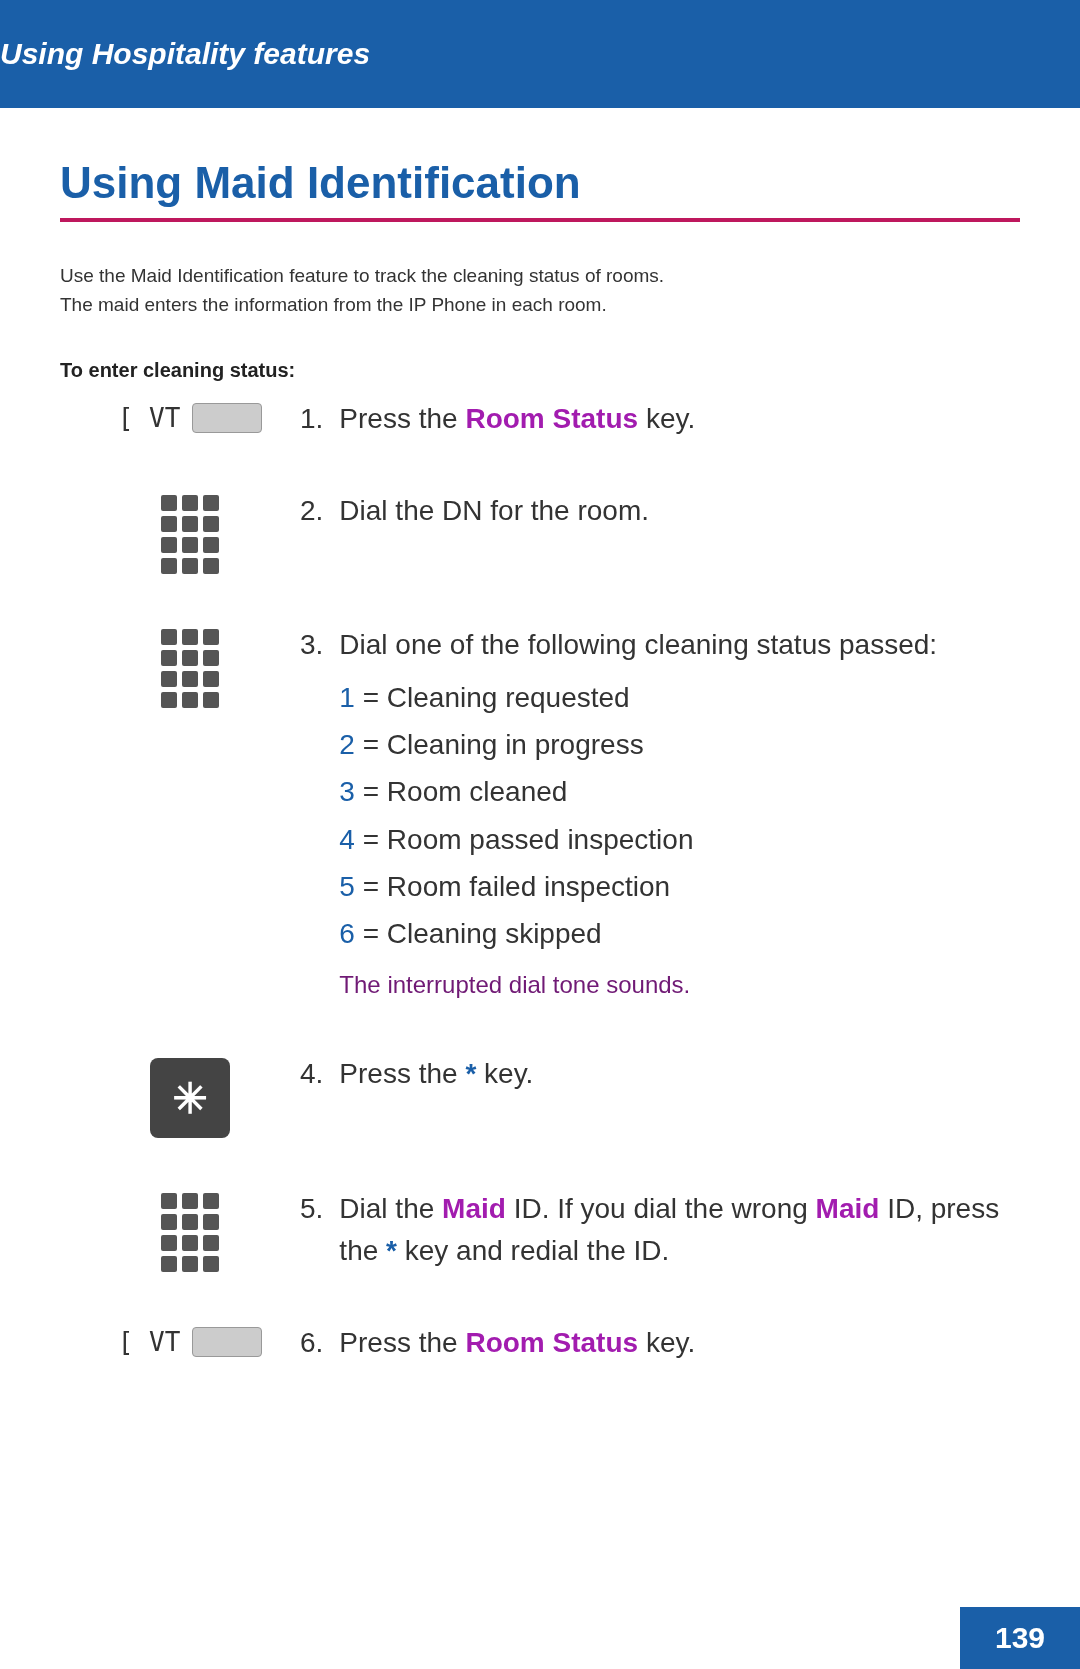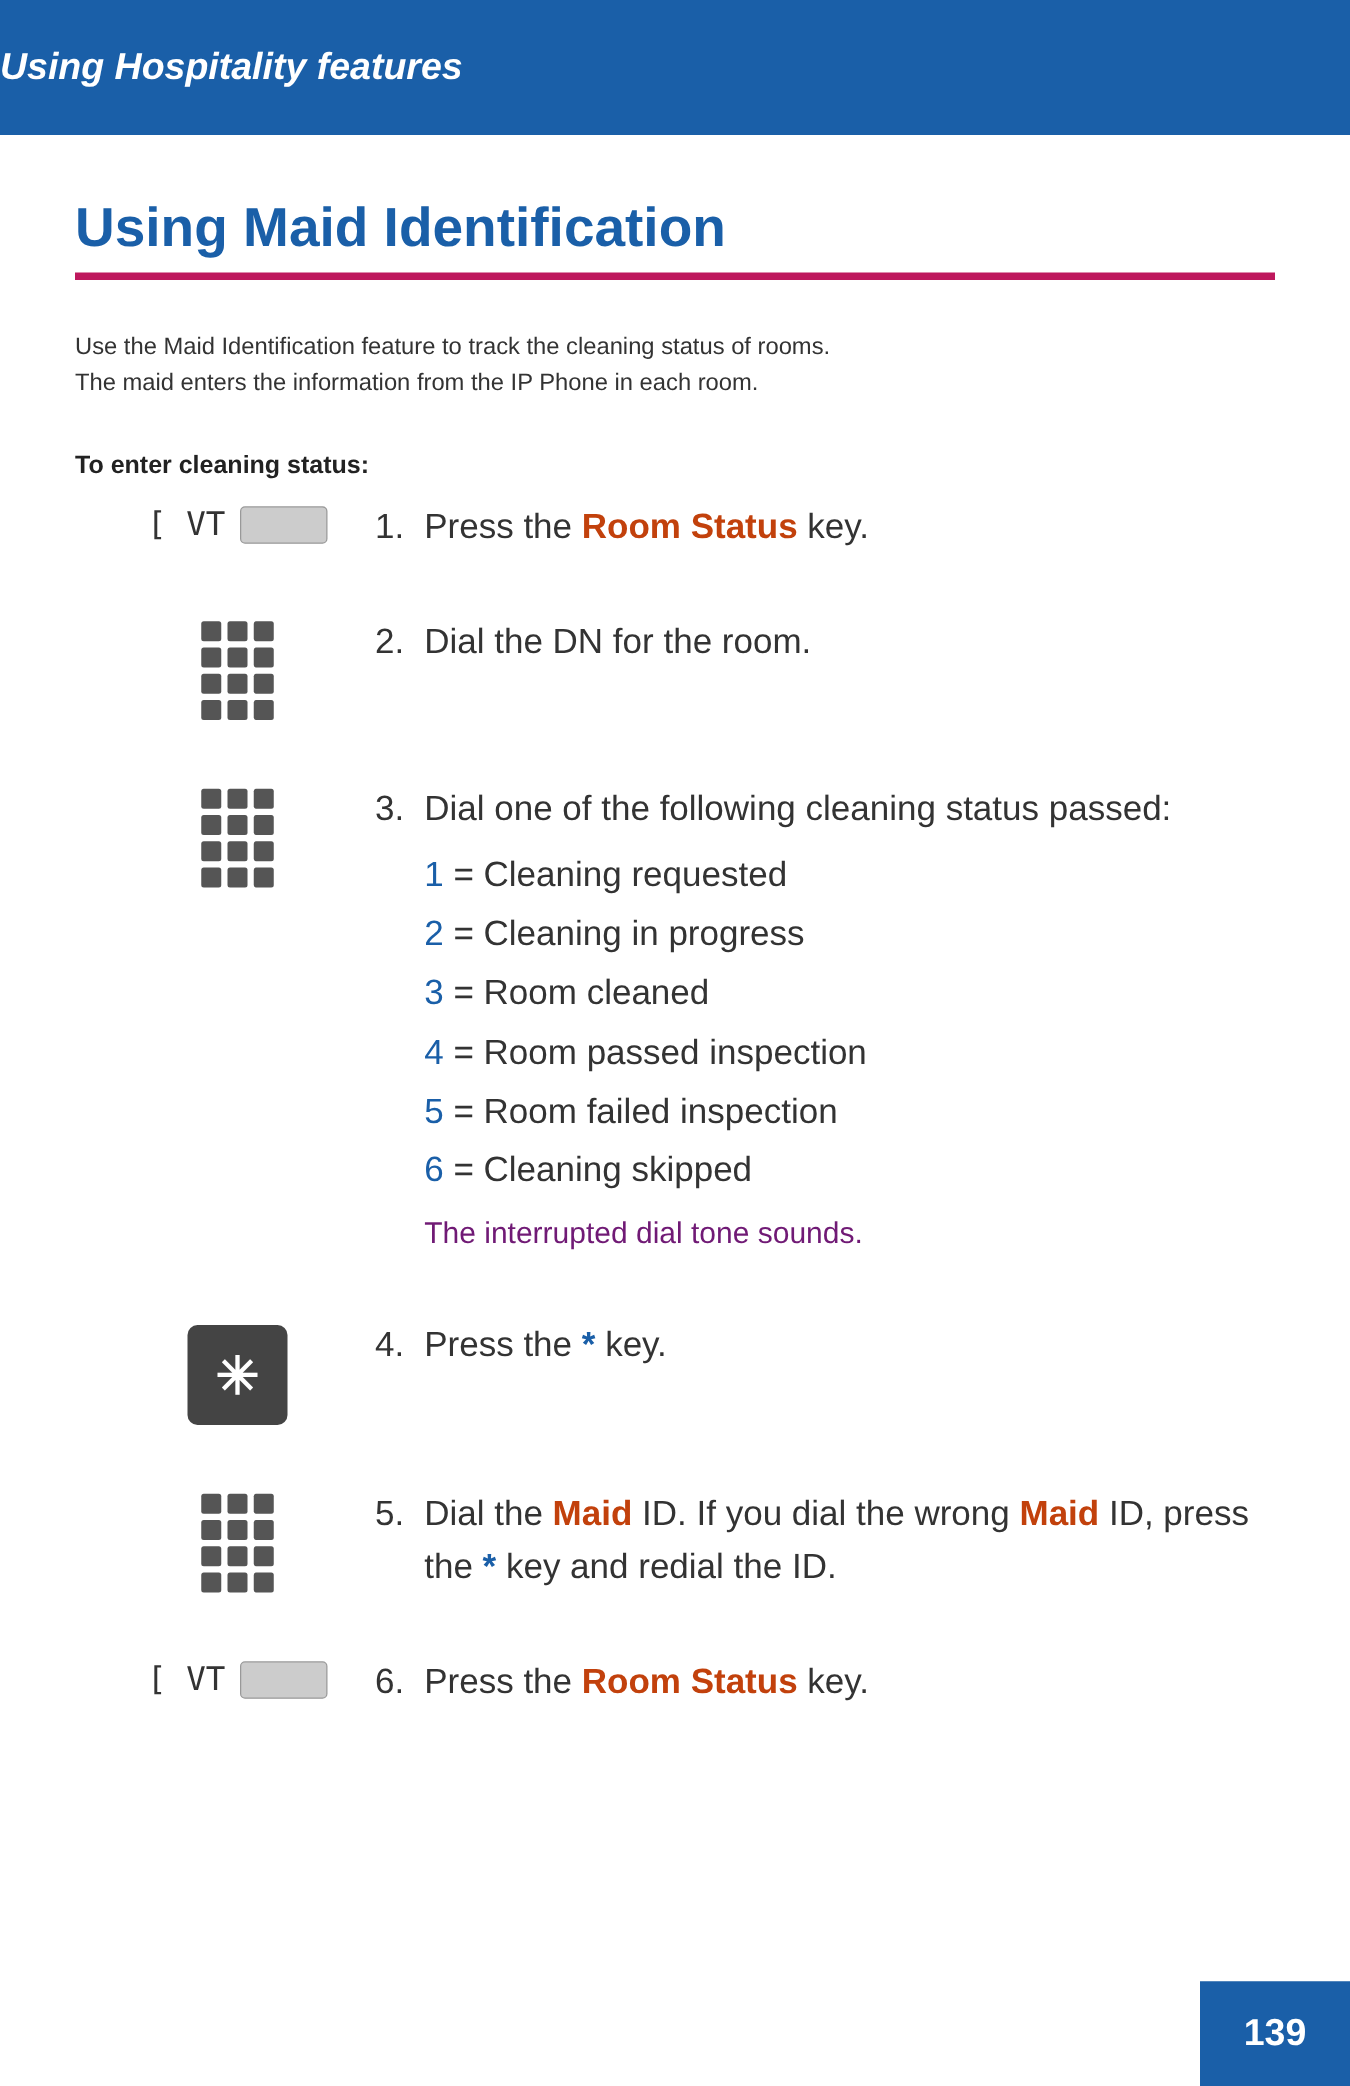--- a/index.html
+++ b/index.html
@@ -34,21 +34,21 @@
     
     .content {
       padding: 50px 60px 100px 60px;
     }
 
     
     .page-title {
       color: #1a5fa8;
       font-size: 44px;
       font-weight: bold;
-      border-bottom: 6px solid #be185d;
+      border-bottom: 4px solid #be185d;
       padding-bottom: 10px;
       margin-bottom: 40px;
     }
 
     
     .intro-text {
       font-size: 19px;
       color: #333333;
       line-height: 1.5;
       margin-bottom: 40px;
@@ -95,21 +95,21 @@
       margin-right: 16px;
     }
 
     .step-inner {
       display: flex;
       align-items: flex-start;
     }
 
     
     .blue-text {
-      color: #c2410c;
+      color: #a21caf;
       font-weight: bold;
     }
 
     
     .keypad-icon {
       display: grid;
       grid-template-columns: repeat(3, 16px);
       grid-template-rows: repeat(4, 16px);
       gap: 5px;
     }
@@ -186,21 +186,21 @@
       color: #333333;
       line-height: 1.5;
     }
 
     
     .page-footer {
       position: absolute;
       bottom: 0;
       right: 0;
       width: 120px;
-      height: 84px;
+      height: 62px;
       background: #1a5fa8;
       display: flex;
       align-items: center;
       justify-content: center;
     }
 
     .page-number {
       color: #ffffff;
       font-size: 30px;
       font-weight: bold;

